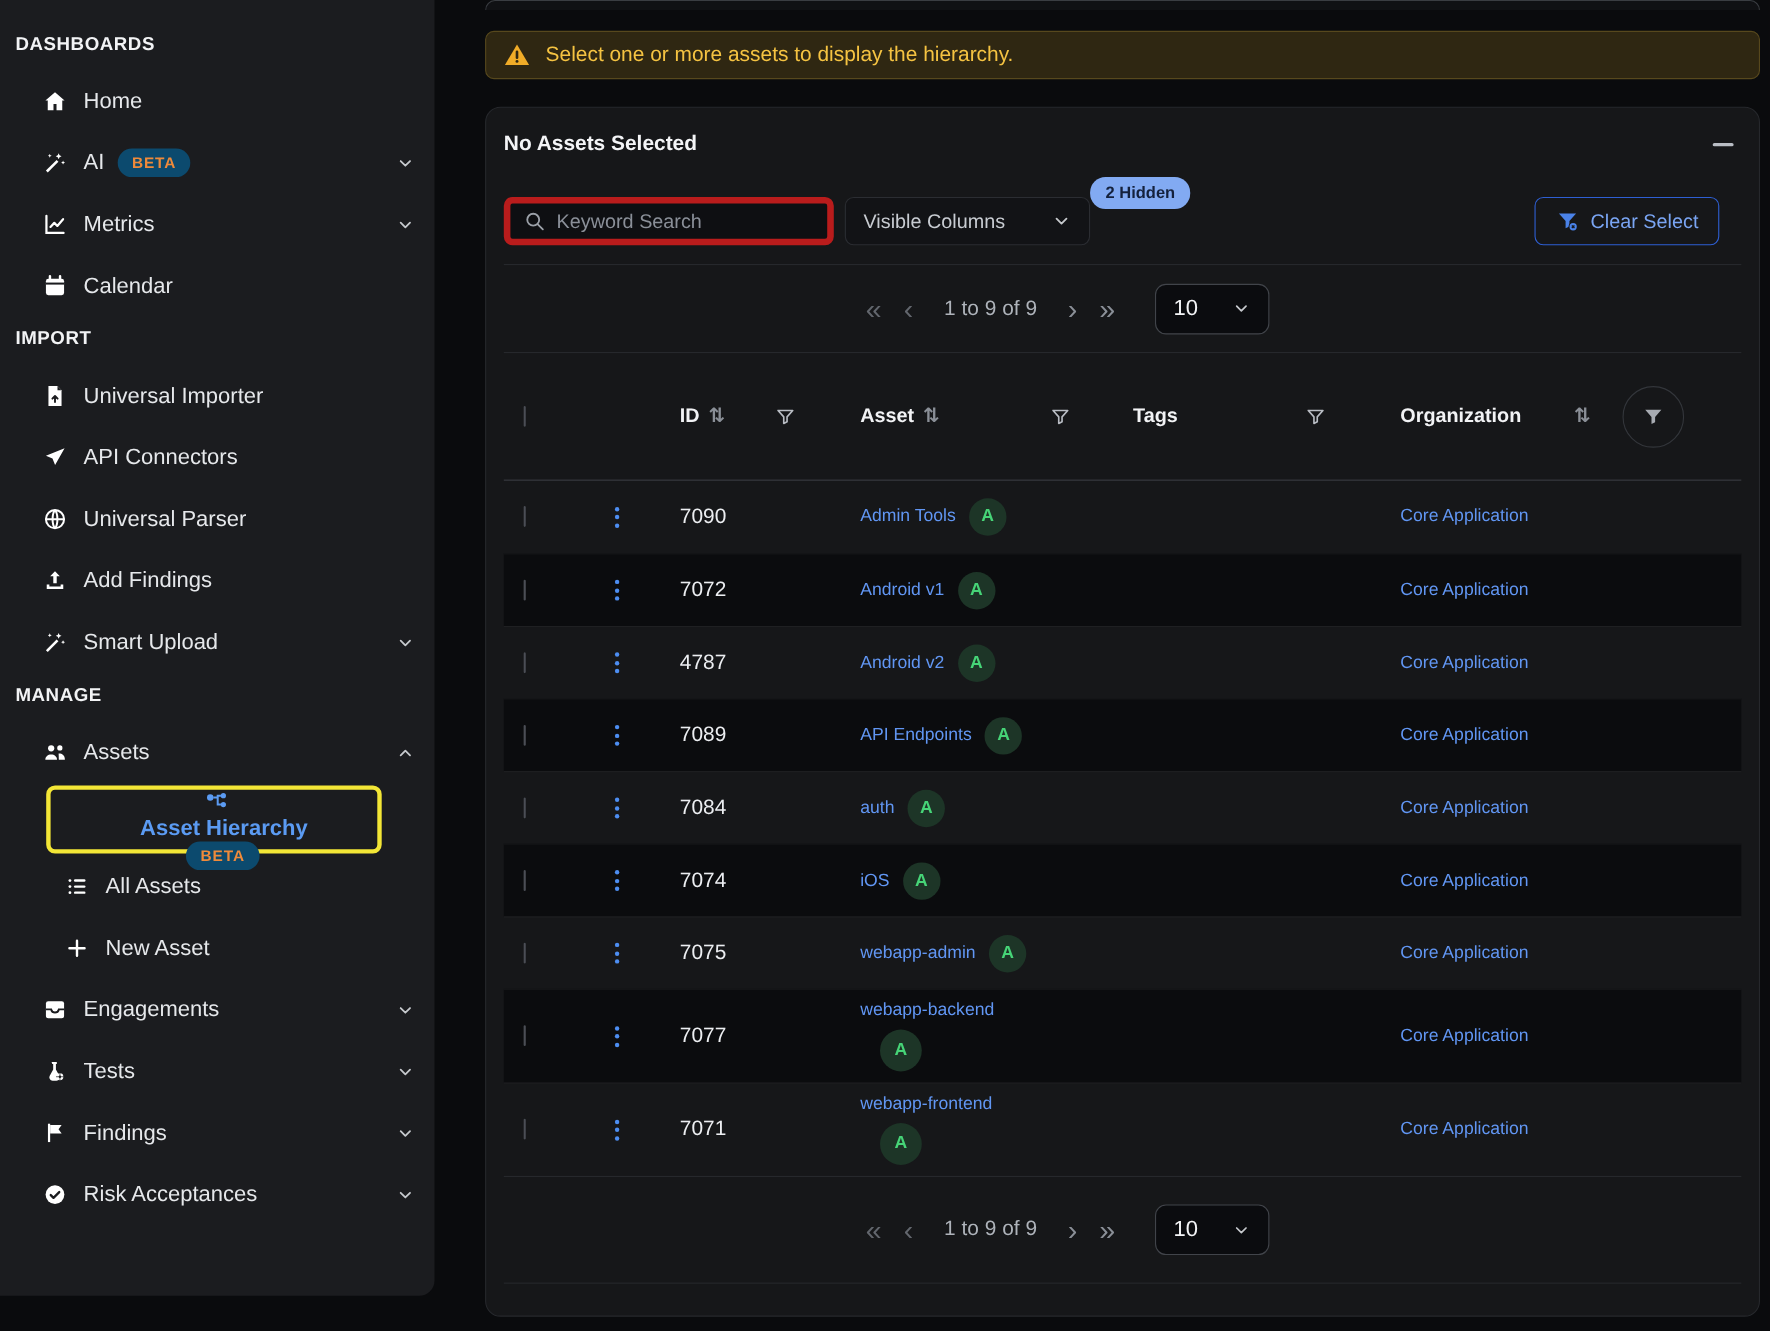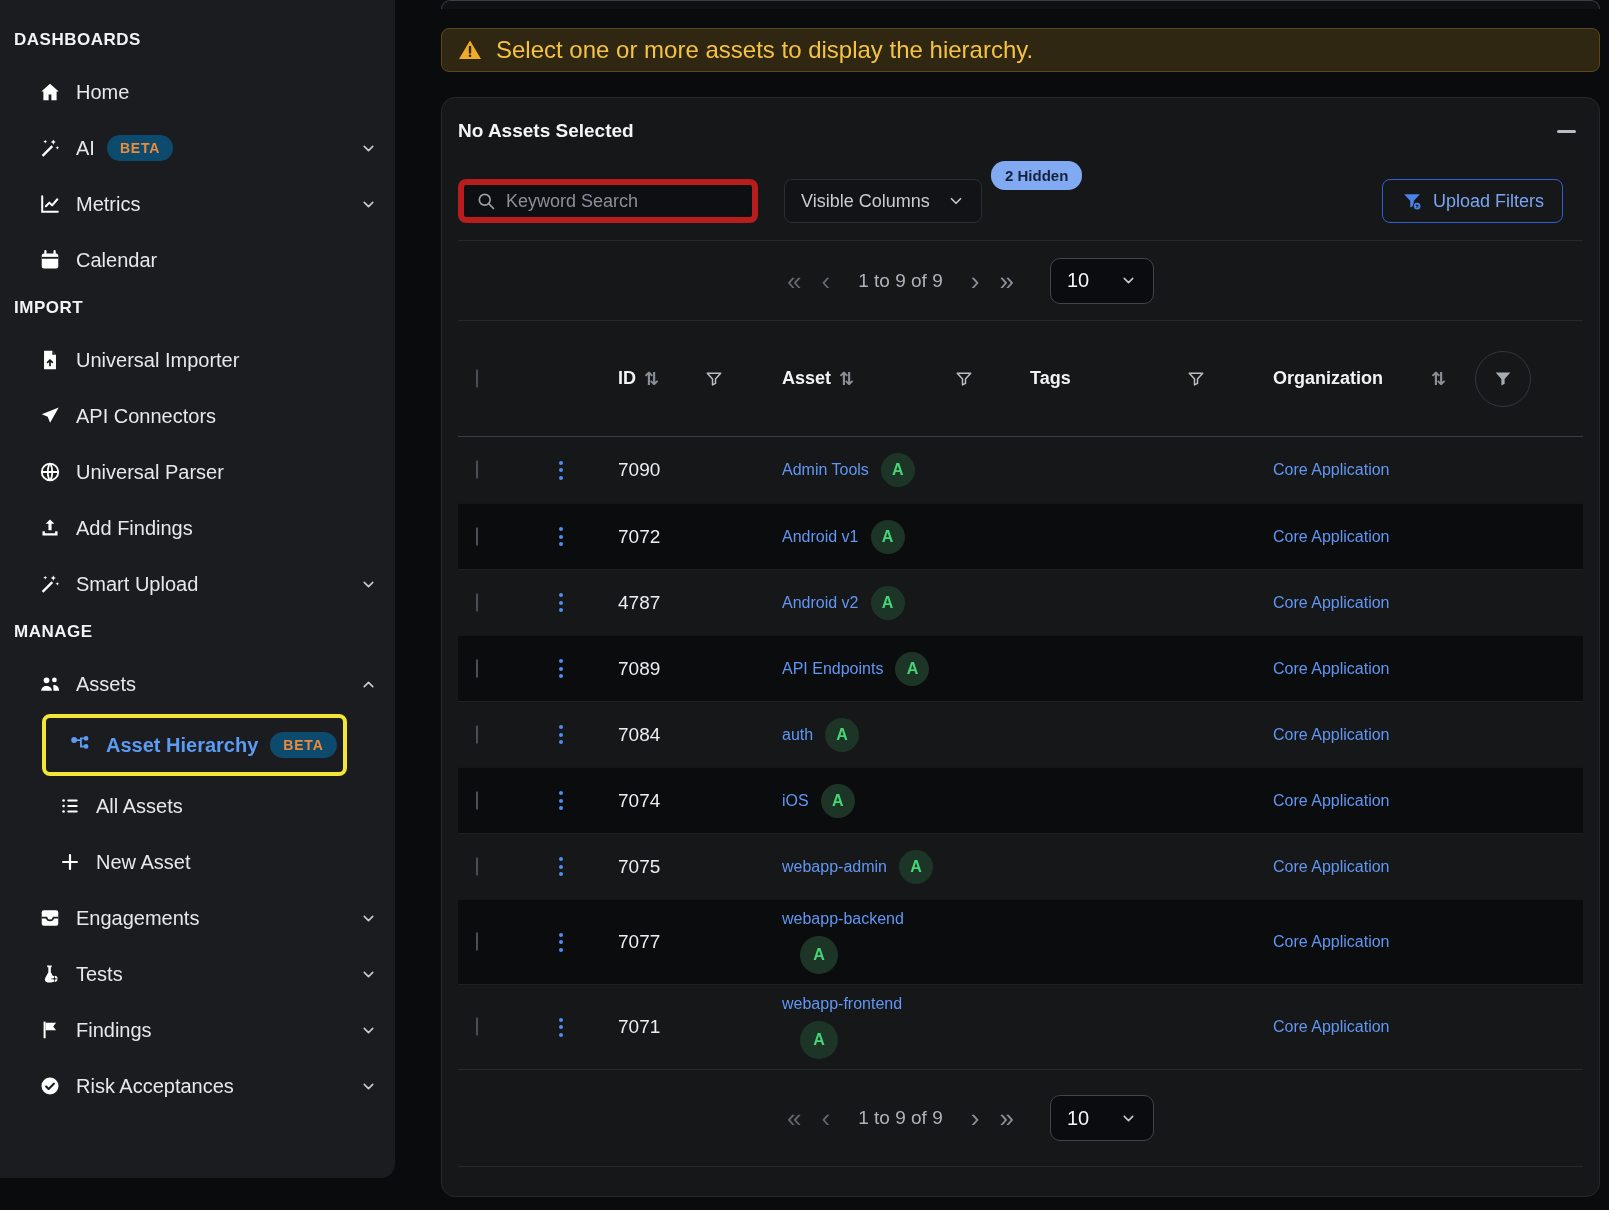--- a/index.html
+++ b/index.html
@@ -14,52 +14,52 @@
              padding:10px 14px 14px 14px; }
   .side-item { display:flex; align-items:center; height:56px; padding:0 18px 0 38px; cursor:pointer; color:#e6e8eb; }
   .side-item .s-ico { width:24px; height:24px; flex:none; display:flex; align-items:center; justify-content:center; color:#fff; }
   .side-item .s-ico svg { width:22px; height:22px; }
   .side-item .s-label { font-size:20px; margin-left:14px; white-space:nowrap; }
   .side-item .beta { margin-left:12px; background:#0c4a6e; color:#ef8a3a; font-size:14px; font-weight:bold;
              letter-spacing:.8px; padding:5px 13px; border-radius:14px; }
   .side-item .chev { margin-left:auto; color:#c6c9cd; display:flex; }
   .side-item .chev svg { width:17px; height:17px; }
   .side-item.indent { padding-left:58px; }
-  .side-item.active { color:#539af3; }
+  .side-item.active { color:#539af3;flex-direction:column; }
   .side-item.active .s-label { color:#5b9bf3; font-weight:bold; }
   .side-item.active .s-ico { color:#5b9bf3; }
   .hl-wrap { border:4px solid #f3e636; border-radius:8px; margin:2px 48px 2px 42px; }
   .hl-wrap .side-item { height:54px; padding-left:22px; }
 
   
   .main { position:relative; flex:1; padding:0 9px 0 46px; }
   .top-sliver { position:absolute; left:46px; right:9px; top:0; height:9px;
              background:#101114; border:1px solid #3a3d42; border-bottom:none; border-radius:10px 10px 0 0; }
   .banner { margin-top:28px; height:44px; background:#2f2712; border:1px solid #57481d; border-radius:8px;
              display:flex; align-items:center; padding:0 16px; }
   .banner .w-ico { width:24px; height:24px; color:#f0ac28; margin-right:14px; flex:none; }
   .banner .w-ico svg { width:24px; height:24px; }
-  .banner .w-text { color:#f5c342; font-size:24px; }
+  .banner .w-text { color:#f5c342; font-size:19px; }
 
   .panel { margin-top:25px; height:1100px; background:#161719; border:1px solid #26282c; border-radius:14px;
              padding:18px 16px 0 16px; display:flex; flex-direction:column; }
   .panel-head { display:flex; align-items:center; height:30px; }
   .panel-title { font-size:19px; font-weight:bold; color:#f4f5f7; }
   .collapse-btn { margin-left:auto; width:34px; height:30px; display:flex; align-items:center; justify-content:center; cursor:pointer; }
   .collapse-btn .bar { width:19px; height:3px; border-radius:2px; background:#b9bdc4; }
 
   .controls { position:relative; display:flex; align-items:center; margin-top:33px; height:44px; }
   .search-box { width:300px; height:44px; background:#0e0f12; border:6px solid #b91c1c; border-radius:8px;
              display:flex; align-items:center; padding:0 12px; }
   .search-box .sea-ico { width:20px; height:20px; color:#9ba0a8; margin-right:10px; flex:none; }
   .search-box .sea-ico svg { width:20px; height:20px; }
   .search-box input { background:transparent; border:none; outline:none; color:#d8dbdf; font-size:18px; width:100%;
              font-family:"Liberation Sans","DejaVu Sans",sans-serif; }
   .search-box input::placeholder { color:#8a8f98; }
-  .vcols { margin-left:26px; width:198px; height:44px; background:#121316; border:1px solid #2b2d32; border-radius:8px;
+  .vcols { margin-left:10px; width:223px; height:44px; background:#121316; border:1px solid #2b2d32; border-radius:8px;
              display:flex; align-items:center; padding:0 16px; cursor:pointer; }
   .vcols .v-label { font-size:18px; color:#c8ccd2; }
   .vcols .chev { margin-left:auto; color:#c6c9cd; display:flex; }
   .vcols .chev svg { width:18px; height:18px; }
   .hidden-badge { position:absolute; left:533px; top:-18px; height:29px; padding:0 14px; background:#82aaf2;
              color:#14213c; font-size:15px; font-weight:bold; border-radius:14px; display:flex; align-items:center; }
   .clear-btn { margin-left:auto; margin-right:20px; height:44px; padding:0 18px; border:1px solid #2e5fd3; border-radius:8px;
              display:flex; align-items:center; cursor:pointer; color:#7aa5f3; background:transparent; }
   .clear-btn .cf-ico { width:22px; height:22px; margin-right:10px; color:#4a82e8; }
   .clear-btn .cf-ico svg { width:22px; height:22px; }
@@ -370,21 +370,21 @@
         <span class="hidden-badge">2 Hidden</span>
         <button class="clear-btn">
           <span class="cf-ico">
             <svg viewBox="0 0 24 24" fill="currentColor">
                 <path d="M3.5 4.5h17l-6.6 7.4v5.4l-3.8 1.9v-7.3z"></path>
                 <circle cx="17.6" cy="17.6" r="4.6" fill="#161719"></circle>
                 <circle cx="17.6" cy="17.6" r="3.6" fill="currentColor"></circle>
                 <path d="M16.3 16.3l2.6 2.6M18.9 16.3l-2.6 2.6" stroke="#161719" stroke-width="1.3"></path>
               </svg>
           </span>
-          <span class="cf-label">Upload Filters</span>
+          <span class="cf-label">Clear Select</span>
         </button>
       </div>
 
       <div class="divider-top"></div>
 
       <div class="pagi top">
         <div class="pagi-inner">
           <span class="pg-btn dim">«</span>
           <span class="pg-btn dim">‹</span>
           <span class="pg-range">1 to 9 of 9</span>

